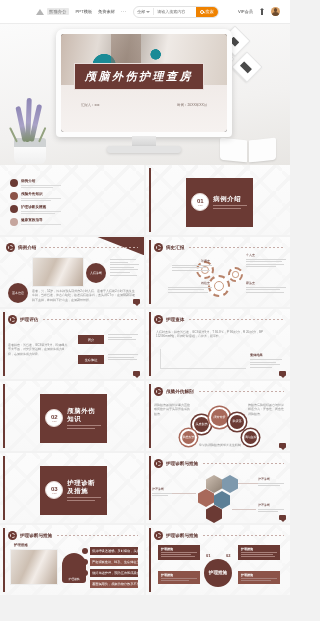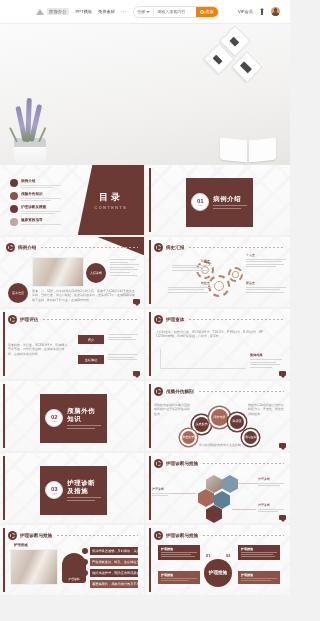--- a/index.html
+++ b/index.html
@@ -270,32 +270,46 @@
     <span class="pot"></span>
     <span class="stalk" style="left:11px;height:36px;transform:rotate(-12deg);"></span>
     <span class="stalk" style="left:18px;height:44px;transform:rotate(2deg);"></span>
     <span class="stalk" style="left:25px;height:38px;transform:rotate(13deg);"></span>
     <span class="leaf" style="left:8px;transform:rotate(-26deg);"></span>
     <span class="leaf" style="left:30px;transform:rotate(24deg);"></span>
   </div>
 
   <div class="book"></div>
 
+  <div class="monitor">
+    <div class="mon-body">
+      <div class="mon-screen">
+        <div class="slide1">
+          <div class="doc-photo"></div>
+          <div class="title-band">
+            <span>颅脑外伤护理查房</span>
+          </div>
+          <div class="sub-row">
+            <span>汇报人：xxx</span>
+            <span>时间：20XX年XX月</span>
+          </div>
+        </div>
+      </div>
+    </div>
+    <div class="mon-neck"></div>
+    <div class="mon-base"></div>
+  </div>
 </div>
 
 <div class="grid">
 
   <div class="row">
 
     <div class="thumb">
       <div class="hexbg"></div>
-      <div class="toc-right">
-        <span class="toc-cn">目录</span>
-        <span class="toc-en">CONTENTS</span>
-      </div>
       <div class="toc-item" style="left:10px;top:14px;width:52px;">
         <span class="toc-dot" style="background:#6b3a34;"></span>
         <span class="toc-tx">
           <b>病例介绍</b>
           <i style="width:40px;"></i>
             <i style="width:32px;"></i>
         </span>
       </div>
       <div class="toc-item" style="left:10px;top:27px;width:52px;">
         <span class="toc-dot" style="background:#8c5348;"></span>

